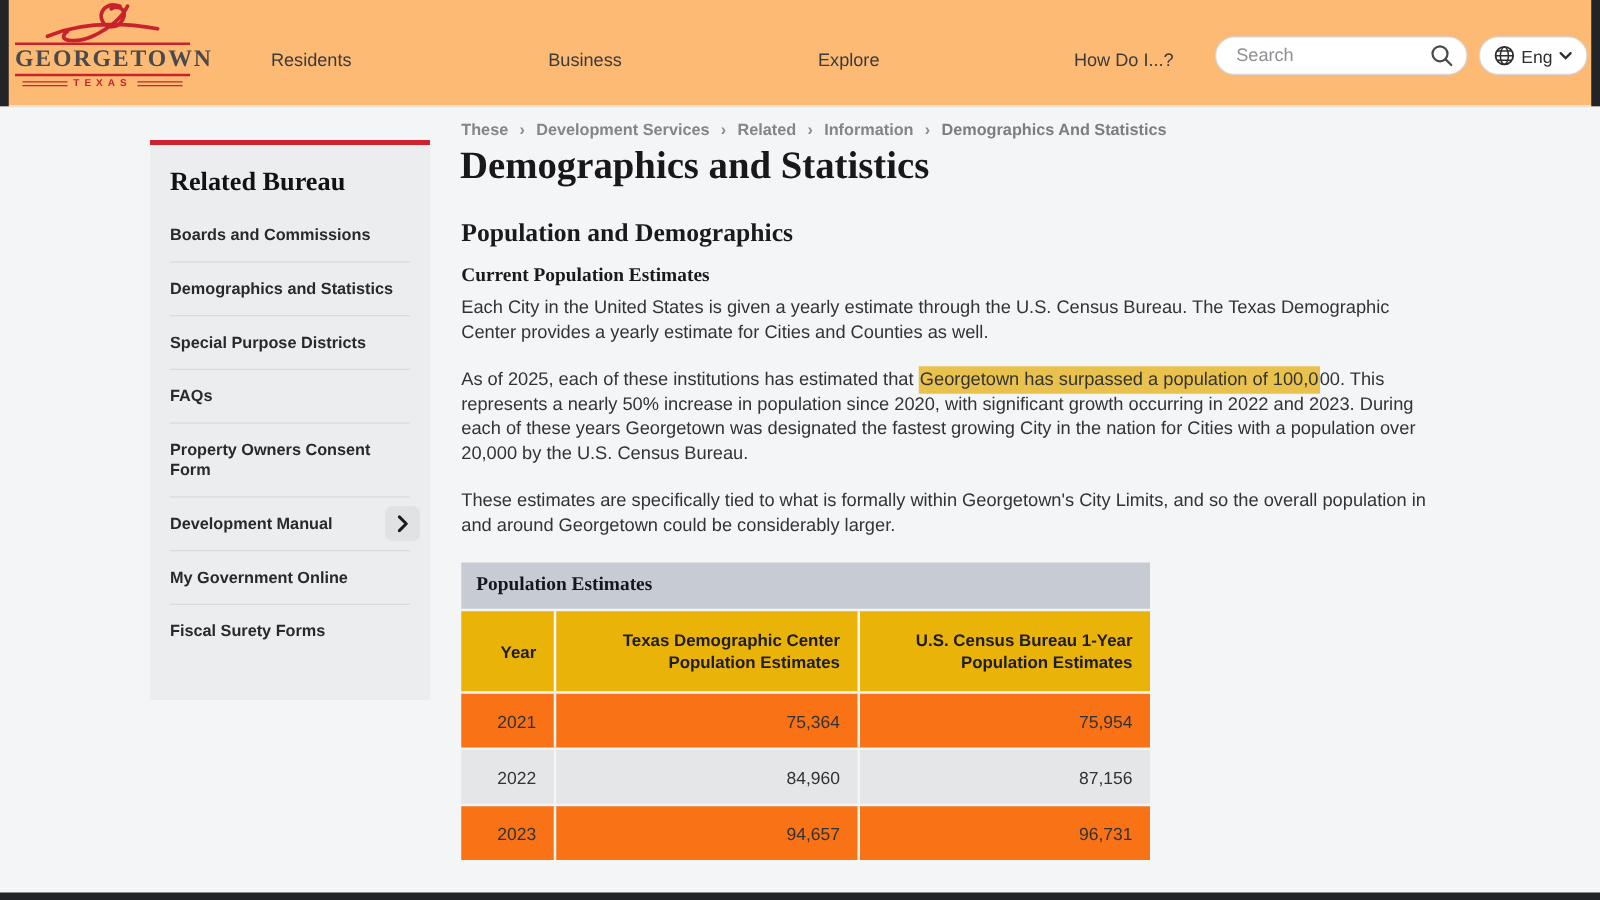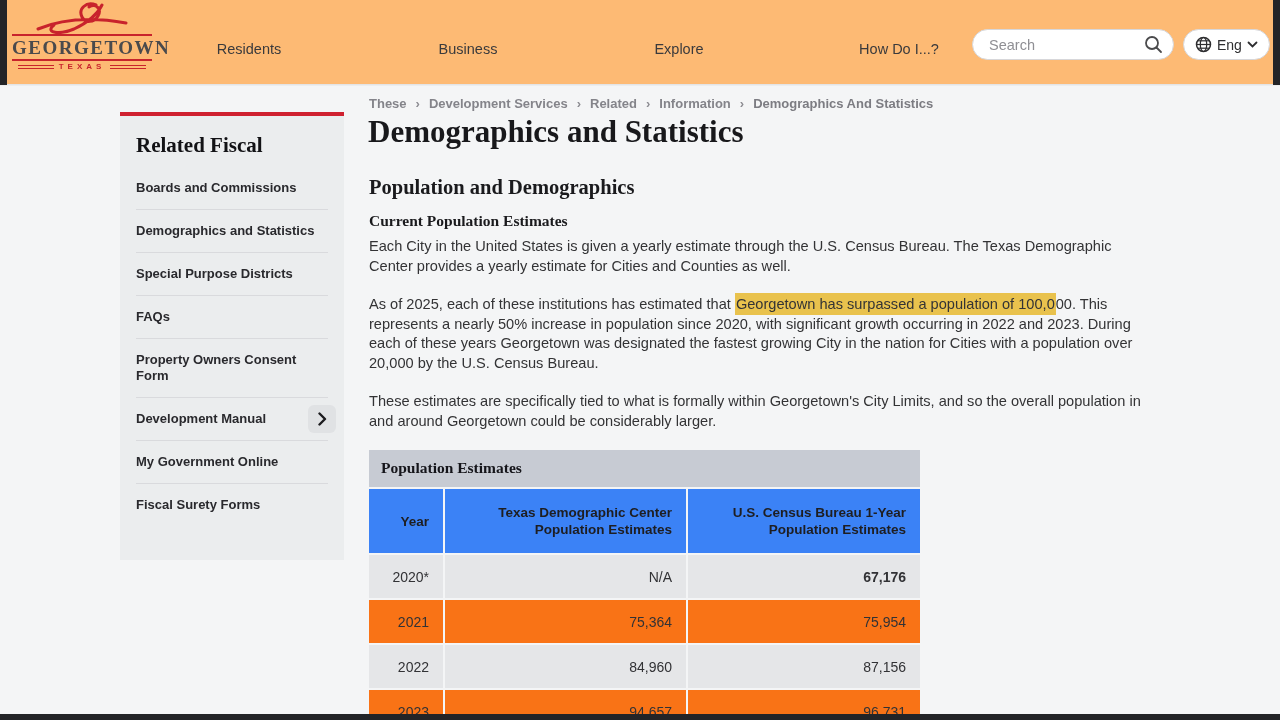--- a/index.html
+++ b/index.html
@@ -69,21 +69,21 @@
     color:#1a1a1d; margin-bottom:13px; }
   .subsection-h{ font-family:"Liberation Serif",serif; font-weight:700; font-size:15.5px;
     color:#1a1a1d; margin-bottom:7px; }
   .main p{ font-size:14.6px; line-height:19.5px; color:#333335; margin-bottom:19px; }
   .hl{ background:#e9c24d; padding:3px 1px; }
 
   
   .pop-table{ width:551px; margin-top:13px; }
   .t-caption{ background:#c7cbd3; font-family:"Liberation Serif",serif; font-weight:700;
     font-size:15.5px; color:#15151a; padding:9px 12px; height:37px; }
-  .t-head{ display:flex; background:#3b82f6; margin-top:2px; height:64px; }
+  .t-head{ display:flex; background:#eab308; margin-top:2px; height:64px; }
   .t-row{ display:flex; height:43px; margin-top:2px; }
   .t-cell{ display:flex; align-items:center; justify-content:flex-end;
     text-align:right; padding-right:14px; }
   .t-c1{ width:74px; } .t-c2{ width:243px; } .t-c3{ width:234px; }
   .t-c2,.t-c3{ border-left:2px solid #f4f5f6; }
   .t-head .t-cell{ font-weight:700; font-size:13.5px; color:#1e1e21; line-height:17px; }
   .t-row .t-cell{ font-size:14px; color:#323235; }
   .row-gray{ background:#e5e6e8; }
   .row-light{ background:#f97316; }
   .cell-bold{ font-weight:700; }
@@ -147,21 +147,21 @@
     <span class="crumb">Related</span>
     <span class="sep">›</span>
     <span class="crumb">Information</span>
     <span class="sep">›</span>
     <span class="crumb crumb-current">Demographics And Statistics</span>
   </nav>
 
   <h1 class="page-title">Demographics and Statistics</h1>
 
   <aside class="sidebar">
-    <div class="sidebar-title">Related Fiscal</div>
+    <div class="sidebar-title">Related Bureau</div>
     <div class="side-item">
       <span>Boards and Commissions</span>
     </div>
     <div class="side-item">
       <span>Demographics and Statistics</span>
     </div>
     <div class="side-item">
       <span>Special Purpose Districts</span>
     </div>
     <div class="side-item">
@@ -196,25 +196,20 @@
 
     <p>These estimates are specifically tied to what is formally within Georgetown's City Limits, and so the overall population in and around Georgetown could be considerably larger.</p>
 
     <div class="pop-table">
       <div class="t-caption">Population Estimates</div>
       <div class="t-head">
         <div class="t-cell t-c1">Year</div>
         <div class="t-cell t-c2">Texas Demographic Center Population Estimates</div>
         <div class="t-cell t-c3">U.S. Census Bureau 1-Year Population Estimates</div>
       </div>
-      <div class="t-row row-gray">
-        <div class="t-cell t-c1">2020*</div>
-        <div class="t-cell t-c2">N/A</div>
-        <div class="t-cell t-c3 cell-bold">67,176</div>
-      </div>
       <div class="t-row row-light">
         <div class="t-cell t-c1">2021</div>
         <div class="t-cell t-c2">75,364</div>
         <div class="t-cell t-c3">75,954</div>
       </div>
       <div class="t-row row-gray">
         <div class="t-cell t-c1">2022</div>
         <div class="t-cell t-c2">84,960</div>
         <div class="t-cell t-c3">87,156</div>
       </div>

